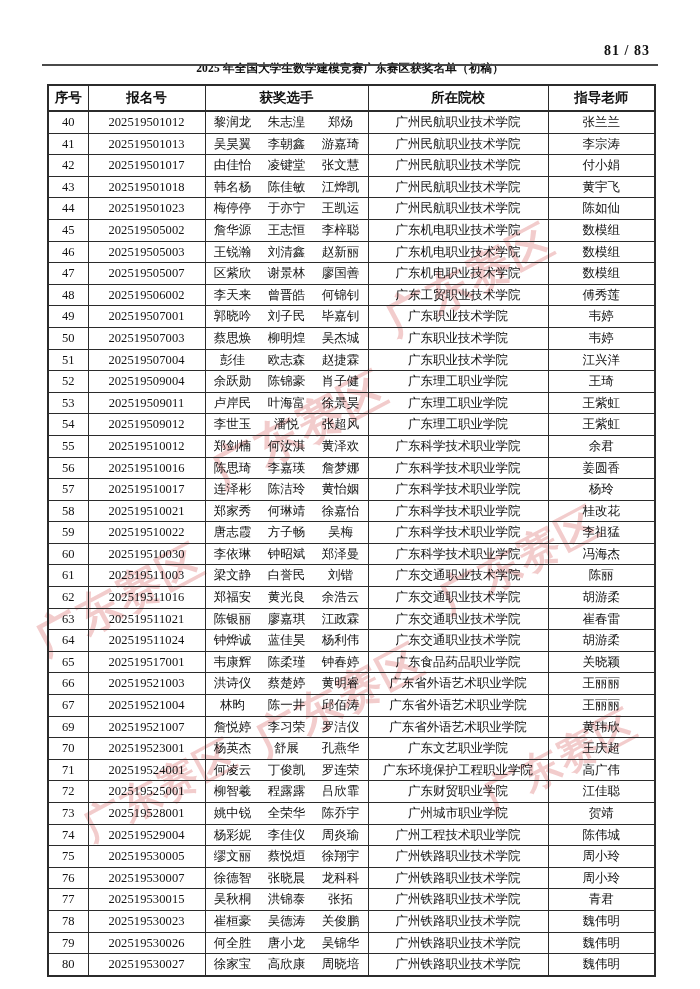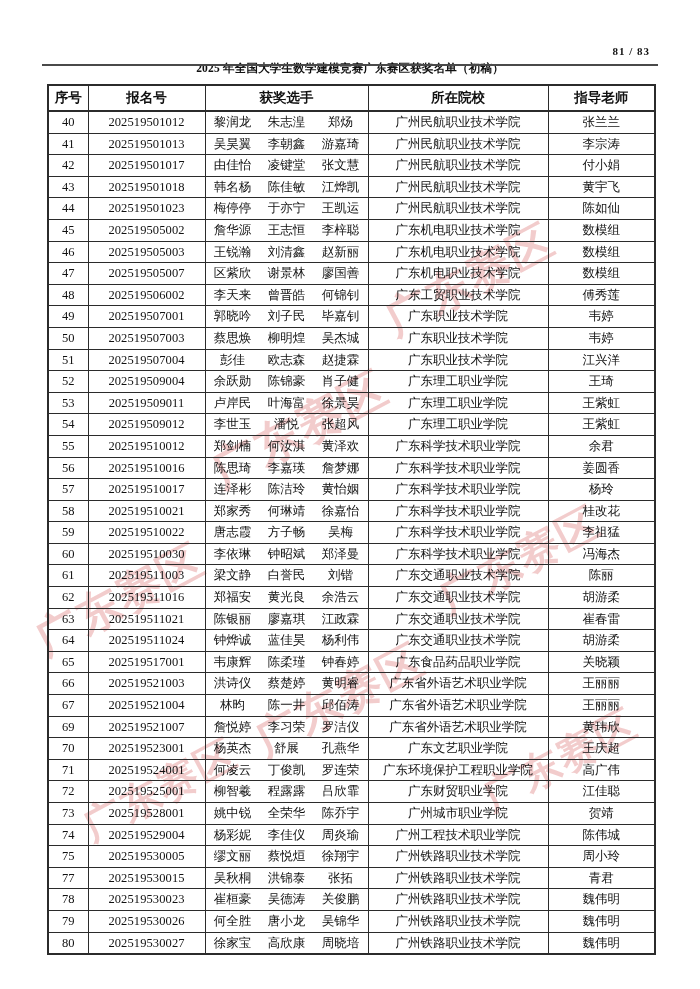--- a/index.html
+++ b/index.html
@@ -52,21 +52,21 @@
     text-align: center;
     font-size: 11.5px;
     font-weight: 700;
     letter-spacing: .2px;
     line-height: 16px;
   }
   #header-pageno {
     position: absolute;
     right: 8px;
     top: -1px;
-    font-size: 11px;
+    font-size: 14px;
     font-weight: 700;
     letter-spacing: 1px;
     line-height: 16px;
   }
   #header-rule {
     position: absolute;
     left: 0;
     right: 0;
     top: 20px;
     height: 2px;
@@ -633,20 +633,33 @@
             <div class="winner-row">
               <span class="winner-cell">缪文丽</span>
               <span class="winner-cell">蔡悦烜</span>
               <span class="winner-cell">徐翔宇</span>
             </div>
           </td>
           <td class="school">广州铁路职业技术学院</td>
           <td class="teacher">周小玲</td>
         </tr>
         <tr>
+          <td class="seq">76</td>
+          <td class="regno">202519530007</td>
+          <td class="winners">
+            <div class="winner-row">
+              <span class="winner-cell">徐德智</span>
+              <span class="winner-cell">张晓晨</span>
+              <span class="winner-cell">龙科科</span>
+            </div>
+          </td>
+          <td class="school">广州铁路职业技术学院</td>
+          <td class="teacher">周小玲</td>
+        </tr>
+        <tr>
           <td class="seq">77</td>
           <td class="regno">202519530015</td>
           <td class="winners">
             <div class="winner-row">
               <span class="winner-cell">吴秋桐</span>
               <span class="winner-cell">洪锦泰</span>
               <span class="winner-cell">张拓</span>
             </div>
           </td>
           <td class="school">广州铁路职业技术学院</td>

